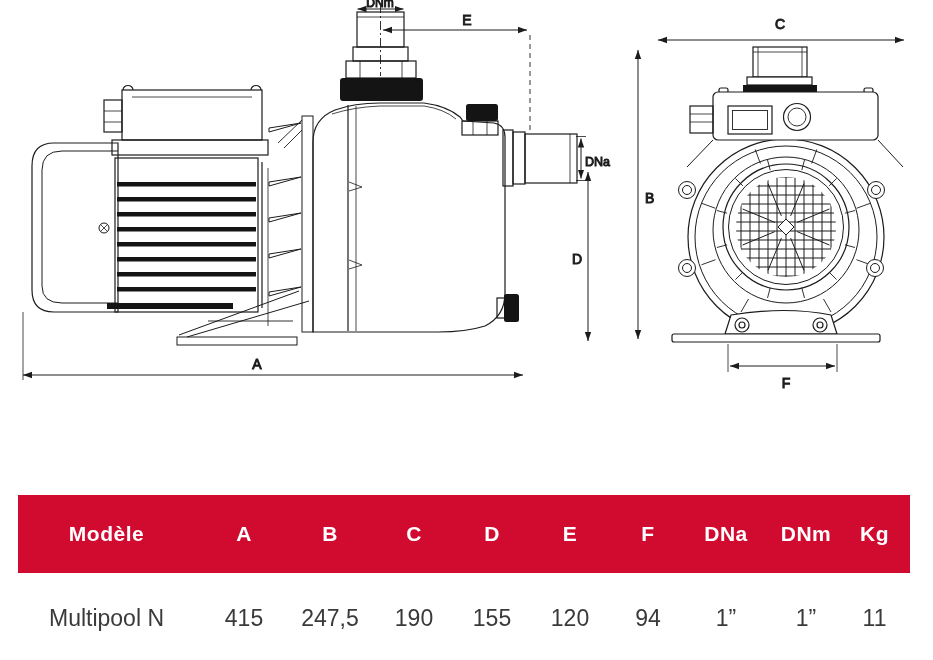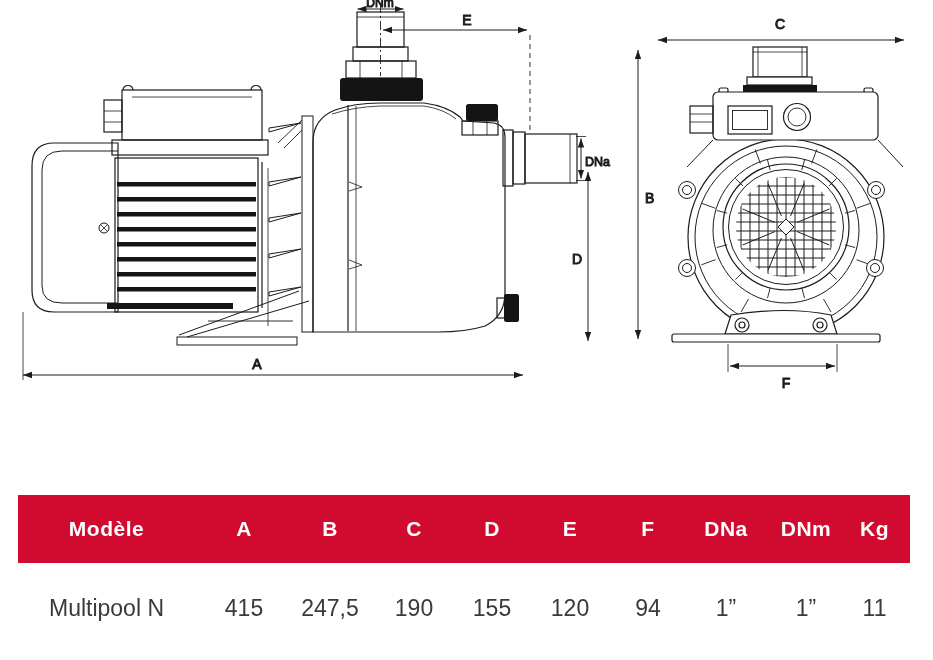--- a/index.html
+++ b/index.html
@@ -22,21 +22,21 @@
   .dim-table{
     position:absolute;left:18px;top:495px;width:892px;
     display:grid;
     grid-template-columns:177px 98px 74px 94px 62px 94px 62px 94px 66px 71px;
     grid-auto-rows:auto;
   }
   .dim-table .th{
     background:var(--header-bg);
     color:var(--header-text);
     font-weight:bold;font-size:21px;letter-spacing:.5px;
-    height:68px;display:flex;align-items:center;justify-content:center;
+    height:78px;display:flex;align-items:center;justify-content:center;
   }
   .dim-table .td{
     color:var(--body-text);
     font-size:23px;
     height:90px;display:flex;align-items:center;justify-content:center;
   }
 </style>
 </head>
 <body>
 

